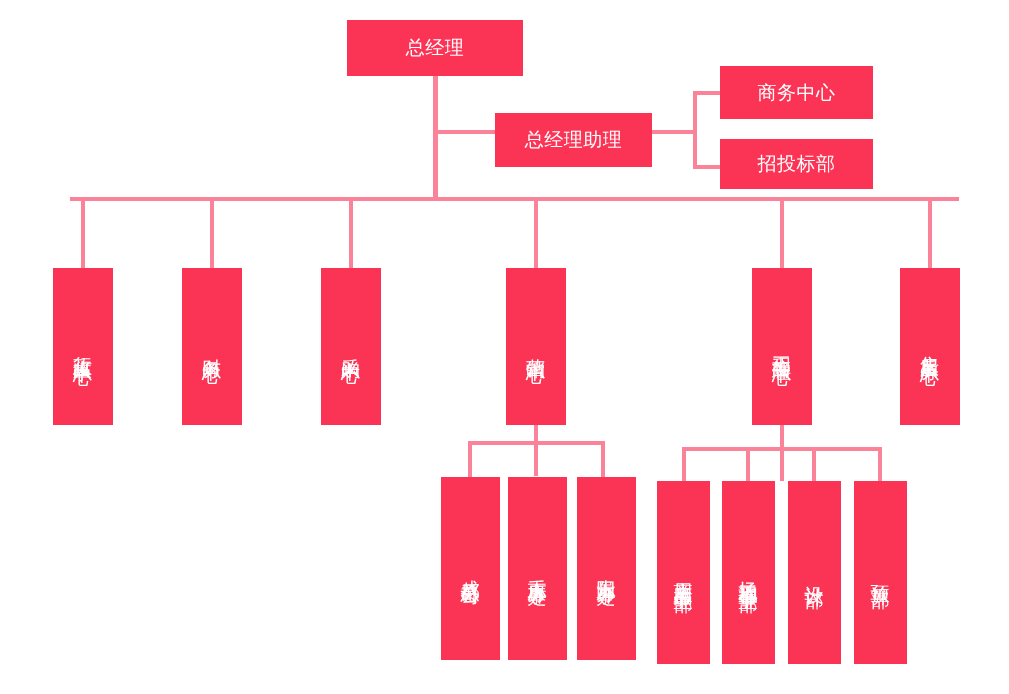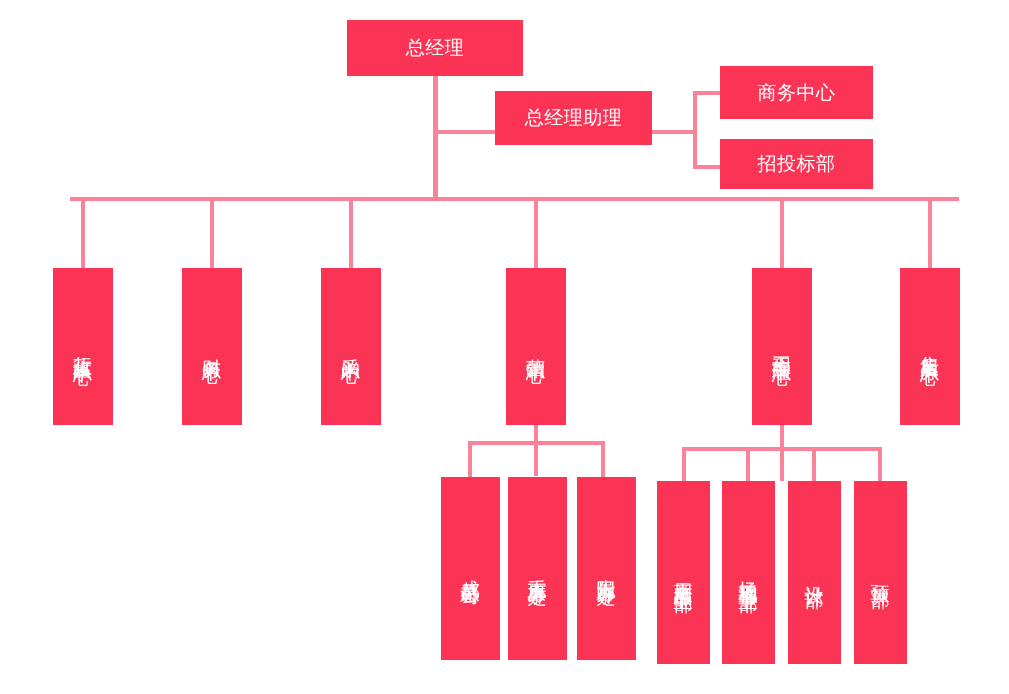--- a/index.html
+++ b/index.html
@@ -80,21 +80,21 @@
 
   <div class="conn vline" style="left:780px; top:425px; width:4px; height:56px;"></div>
   <div class="conn hline" style="left:682px; top:447px; width:200px; height:4px;"></div>
   <div class="conn vline" style="left:682px; top:447px; width:4px; height:36px;"></div>
   <div class="conn vline" style="left:746px; top:447px; width:4px; height:36px;"></div>
   <div class="conn vline" style="left:812px; top:447px; width:4px; height:36px;"></div>
   <div class="conn vline" style="left:878px; top:447px; width:4px; height:36px;"></div>
 
   <div class="node h" style="left:347px; top:20px; width:176px; height:56px;">总经理</div>
 
-  <div class="node h" style="left:495px; top:91px; width:157px; height:54px;">总经理助理</div>
+  <div class="node h" style="left:495px; top:113px; width:157px; height:54px;">总经理助理</div>
   <div class="node h" style="left:720px; top:66px; width:153px; height:53px;">商务中心</div>
   <div class="node h" style="left:720px; top:139px; width:153px; height:50px;">招投标部</div>
 
   <div class="node v" style="left:53px; top:268px; width:60px; height:157px;">行政人事中心</div>
   <div class="node v" style="left:182px; top:268px; width:60px; height:157px;">财务中心</div>
   <div class="node v" style="left:321px; top:268px; width:60px; height:157px;">采购中心</div>
   <div class="node v" style="left:506px; top:268px; width:60px; height:157px;">营销中心</div>
   <div class="node v" style="left:752px; top:268px; width:60px; height:157px;">工程管理中心</div>
   <div class="node v" style="left:900px; top:268px; width:60px; height:157px;">售后服务中心</div>
 

